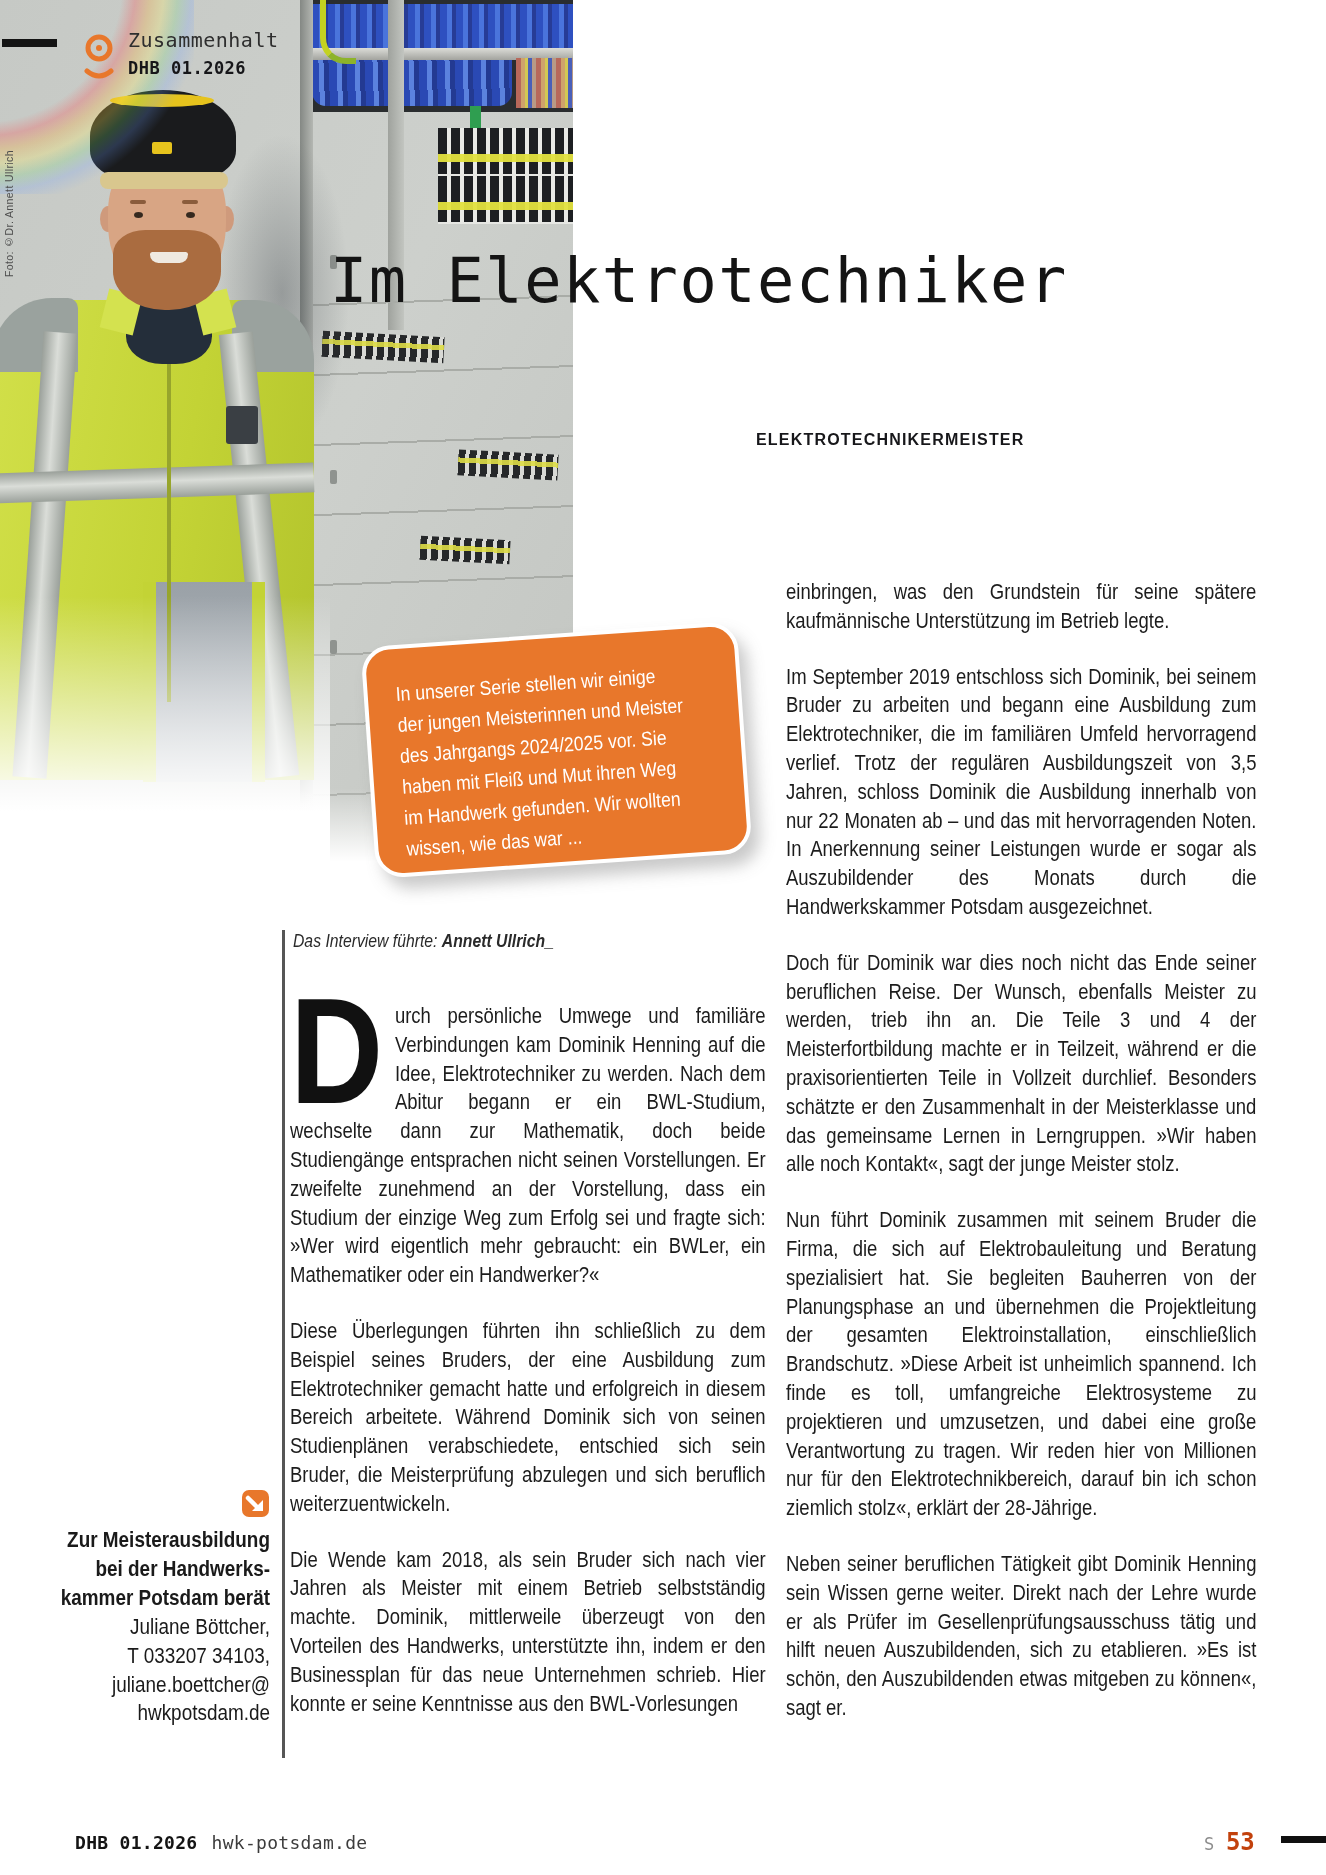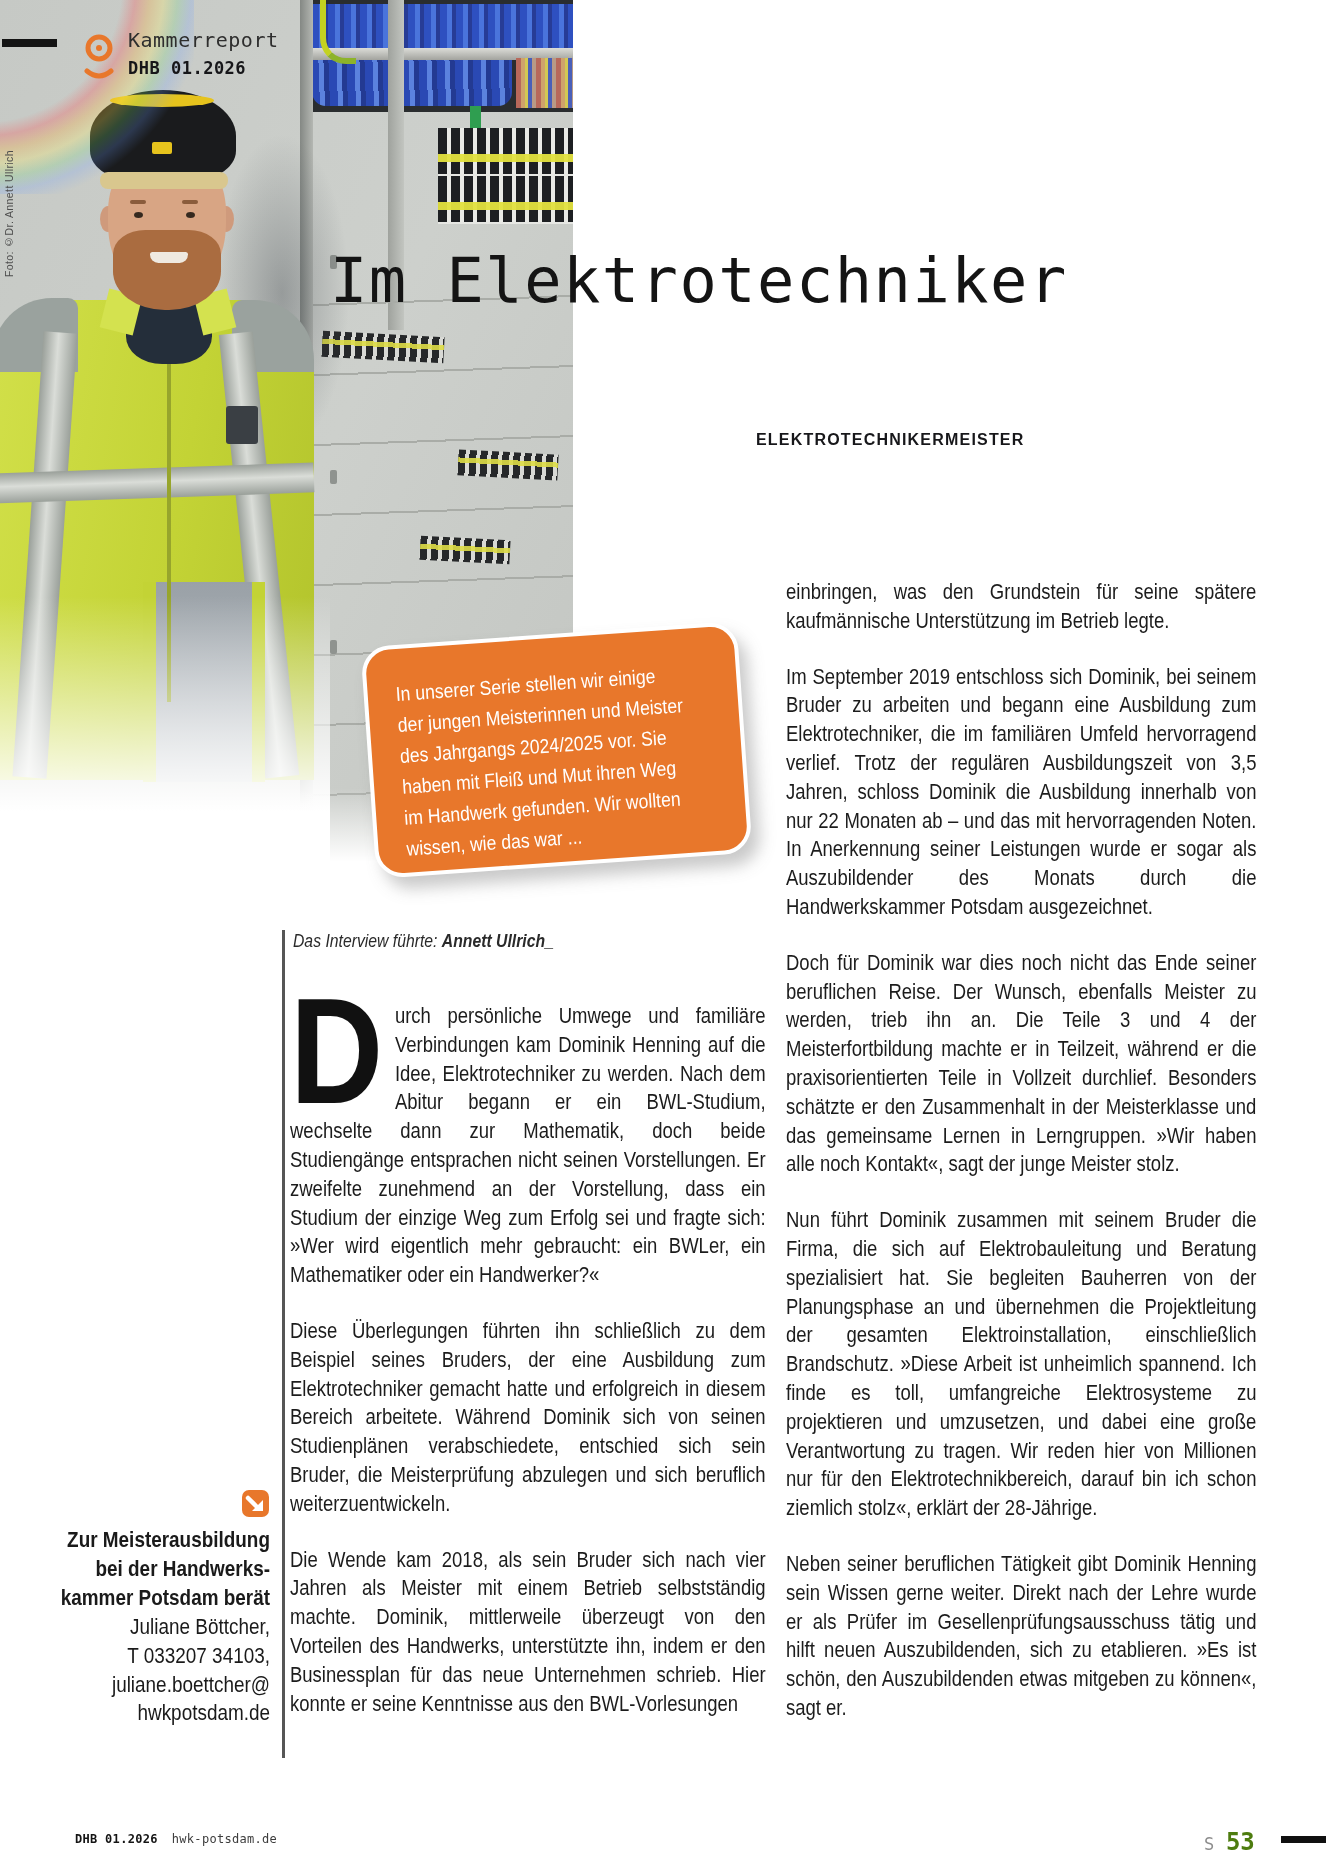--- a/index.html
+++ b/index.html
@@ -100,26 +100,26 @@
   .dc{position:absolute;left:0;top:-26px;font-weight:bold;font-size:150px;line-height:1;
       letter-spacing:-2px;color:#111;}
 
   
   .side-icon{left:242px;top:1490px;width:27px;height:27px;background:#e8772b;border-radius:7px;}
   .sidebar{right:1056px;top:1526px;width:300px;text-align:right;font-size:21.5px;line-height:28.9px;
      transform:scaleX(.88);transform-origin:right top;white-space:nowrap;color:#1a1a1a;}
   .sidebar .b{font-weight:bold;}
 
   
-  .footer-left{left:75px;top:1832px;font-family:"DejaVu Sans Mono",monospace;font-size:12px;
+  .footer-left{left:75px;top:1832px;font-family:"DejaVu Sans Mono",monospace;font-size:18px;
      letter-spacing:.3px;color:#3c3c3c;white-space:nowrap;}
   .footer-left .iss{font-weight:bold;color:#141414;margin-right:14px;}
   .footer-right{left:1204px;top:1828px;font-family:"DejaVu Sans Mono",monospace;white-space:nowrap;}
   .footer-right .s{font-size:17px;color:#8d8d8d;letter-spacing:2px;}
-  .footer-right .num{font-size:24px;font-weight:bold;color:#4d7c0f;}
+  .footer-right .num{font-size:24px;font-weight:bold;color:#c2410c;}
   .footer-dash{left:1281px;top:1836px;width:45px;height:7px;background:#101010;}
 </style>
 </head>
 <body>
 
 <div class="page">
 
   <div class="abs photo">
     <div class="abs ph-darktop"></div>
     <div class="abs ph-cables"></div>
@@ -181,21 +181,21 @@
   <div class="abs photo-credit">Foto: ©Dr. Annett Ullrich</div>
 
   <div class="abs hdr-dash"></div>
   <div class="abs" style="left:80px;top:32px;">
     <svg width="38" height="48" viewBox="0 0 38 48">
       <circle cx="19" cy="16" r="11" fill="none" stroke="#e8772b" stroke-width="5"></circle>
       <circle cx="19" cy="16" r="3" fill="#e8772b"></circle>
       <path d="M7 39 q12 10 24 0" fill="none" stroke="#e8772b" stroke-width="5" stroke-linecap="round"></path>
     </svg>
   </div>
-  <div class="abs hdr-section">Kammerreport</div>
+  <div class="abs hdr-section">Zusammenhalt</div>
   <div class="abs hdr-issue">DHB 01.2026</div>
 
   <div class="abs headline">
     <div>Im Elektrotechniker</div>
   </div>
 
   <div class="abs subtitle">
     <div>ELEKTROTECHNIKERMEISTER</div>
   </div>
 

